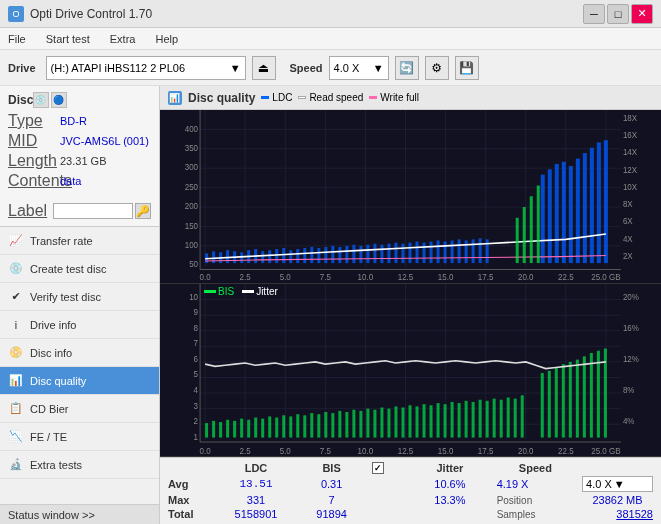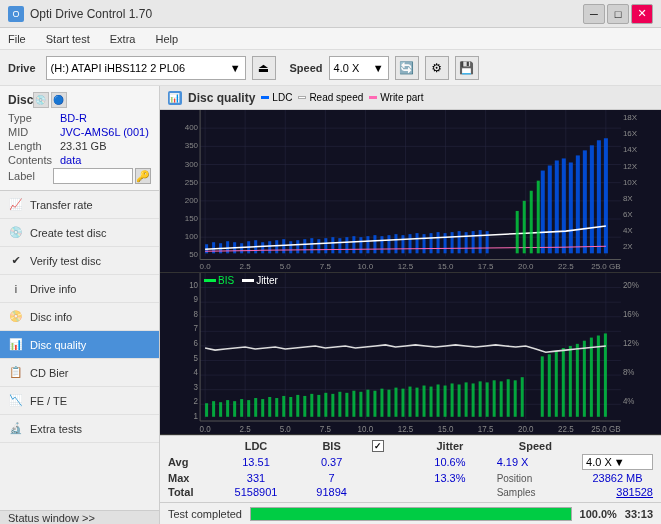--- a/index.html
+++ b/index.html
@@ -49,38 +49,38 @@
 
     
     .disc-panel {
       padding: 6px 8px; border-bottom: 1px solid #ccc; background: #f5f5f5;
     }
     .disc-panel-header { display: flex; align-items: center; justify-content: flex-start; margin-bottom: 4px; }
     .disc-label { font-weight: bold; font-size: 12px; color: #333; }
     .disc-icons { display: flex; gap: 2px; }
     .disc-icon { width: 16px; height: 16px; background: #ddd; border: 1px solid #bbb; display: flex; align-items: center; justify-content: center; font-size: 9px; }
     .disc-field { display: flex; align-items: center; margin-bottom: 2px; }
-    .disc-field-label { width: 52px; color: #555; font-size: 11px; }
+    .disc-field-label { width: 52px; color: #555; font-size: 16px; text-decoration: underline; }
     .disc-field-value { color: #0000cc; font-size: 11px; }
     .disc-field-value.dark { color: #333; }
-    .label-row { display: flex; align-items: center; margin-top: 2px; }
+    .label-row { display: flex; align-items: center; margin-top: 12px; }
     .label-input { height: 16px; width: 80px; border: 1px solid #aaa; font-size: 10px; background: white; }
 
     
     .nav-items { flex: 1; overflow-y: auto; }
     .nav-item {
       height: 28px; display: flex; align-items: center; padding: 0 8px; gap: 6px;
       cursor: pointer; border-bottom: 1px solid #e0e0e0; color: #333; font-size: 11px;
     }
     .nav-item.active { background: #4a90d9; color: white; }
     .nav-icon { width: 16px; height: 16px; display: flex; align-items: center; justify-content: center; font-size: 11px; }
 
     
     .status-window-btn {
-      height: 14px; background: #e0e0e0; border-top: 1px solid #ccc;
+      height: 20px; background: #e0e0e0; border-top: 1px solid #ccc;
       display: flex; align-items: center; padding: 0 8px; cursor: pointer;
       font-size: 11px; color: #333;
     }
 
     
     .content-area { flex: 1; display: flex; flex-direction: column; overflow: hidden; }
 
     
     .chart-header {
       height: 24px; background: #e8e8e8; display: flex; align-items: center;
@@ -239,21 +239,21 @@
       <div class="legend-item">
         <div class="legend-dot" style="background:#0066ff;"></div>
         <span>LDC</span>
       </div>
       <div class="legend-item">
         <div class="legend-dot" style="background:#ffffff;border:1px solid #aaa;"></div>
         <span>Read speed</span>
       </div>
       <div class="legend-item">
         <div class="legend-dot" style="background:#ff69b4;"></div>
-        <span>Write part</span>
+        <span>Write full</span>
       </div>
     </div>
 
     <div class="charts-container">
 
       <div class="chart-wrapper" style="position:relative;background:#111122;flex:1;">
         <svg width="100%" height="100%" viewBox="0 0 500 160" preserveAspectRatio="none">
 
           <rect width="500" height="160" fill="#111122"></rect>
 
@@ -549,22 +549,22 @@
                   </div>
                 </th>
                 <th style="width:65px;text-align:center;padding:1px 4px;color:#333;font-weight:bold;">Jitter</th>
                 <th style="width:65px;text-align:center;padding:1px 4px;color:#333;font-weight:bold;">Speed</th>
                 <th style="width:60px;padding:1px 4px;"></th>
               </tr>
             </thead>
             <tbody>
               <tr>
                 <td style="padding:1px 4px;color:#333;font-weight:bold;">Avg</td>
-                <td style="padding:1px 4px;text-align:center;color:#0000cc;">13.51</td>
-                <td style="padding:1px 4px;text-align:center;color:#0000cc;">0.37</td>
+                <td style="padding:1px 4px;text-align:center;color:#0000cc;font-family:Liberation Mono, monospace;">13.51</td>
+                <td style="padding:1px 4px;text-align:center;color:#0000cc;">0.31</td>
                 <td style="padding:1px 4px;"></td>
                 <td style="padding:1px 4px;text-align:center;color:#0000cc;">10.6%</td>
                 <td style="padding:1px 4px;text-align:left;color:#0000cc;">4.19 X</td>
                 <td style="padding:1px 4px;text-align:center;">
                   <div style="background:white;border:1px solid #aaa;font-size:11px;padding:1px 3px;display:flex;align-items:center;">
                     <span>4.0 X</span>
                     <span style="margin-left:2px;">▼</span>
                   </div>
                 </td>
               </tr>
@@ -586,23 +586,15 @@
                 <td style="padding:1px 4px;font-size:10px;color:#555;margin-left:28px;">Samples</td>
                 <td style="padding:1px 4px;text-align:right;color:#0000cc;text-decoration:underline;">381528</td>
               </tr>
             </tbody>
           </table>
         </div>
 
       </div>
     </div>
 
-    <div class="progress-area">
-      <span class="status-text">Test completed</span>
-      <div class="progress-bar-container">
-        <div class="progress-bar-fill" style="width:100%;"></div>
-      </div>
-      <span class="progress-text">100.0%</span>
-      <span class="progress-text">33:13</span>
-    </div>
 
   </div>
 </div>
 
 </body></html>

